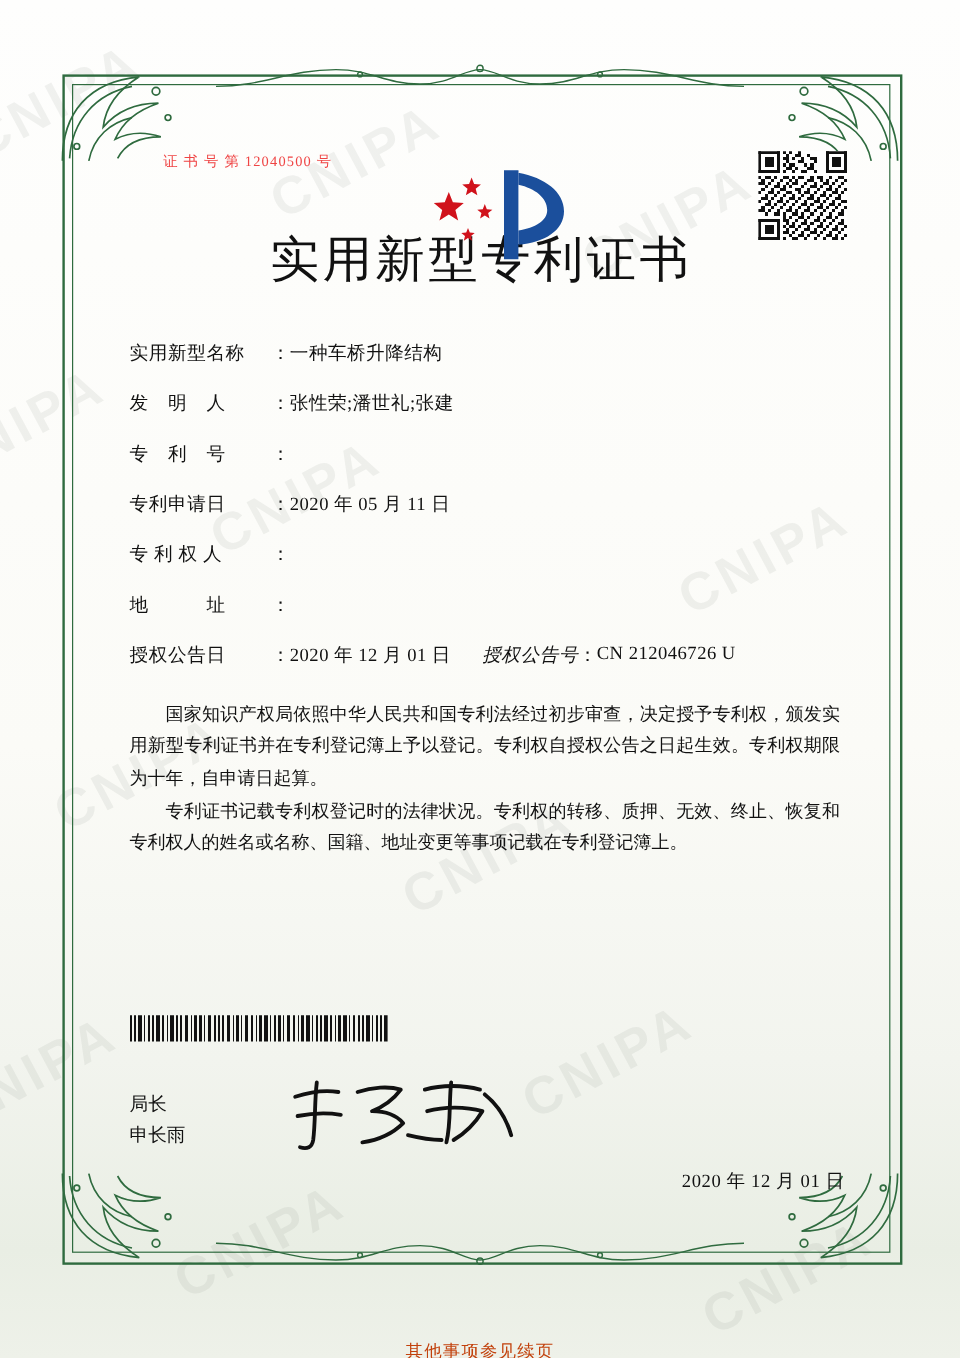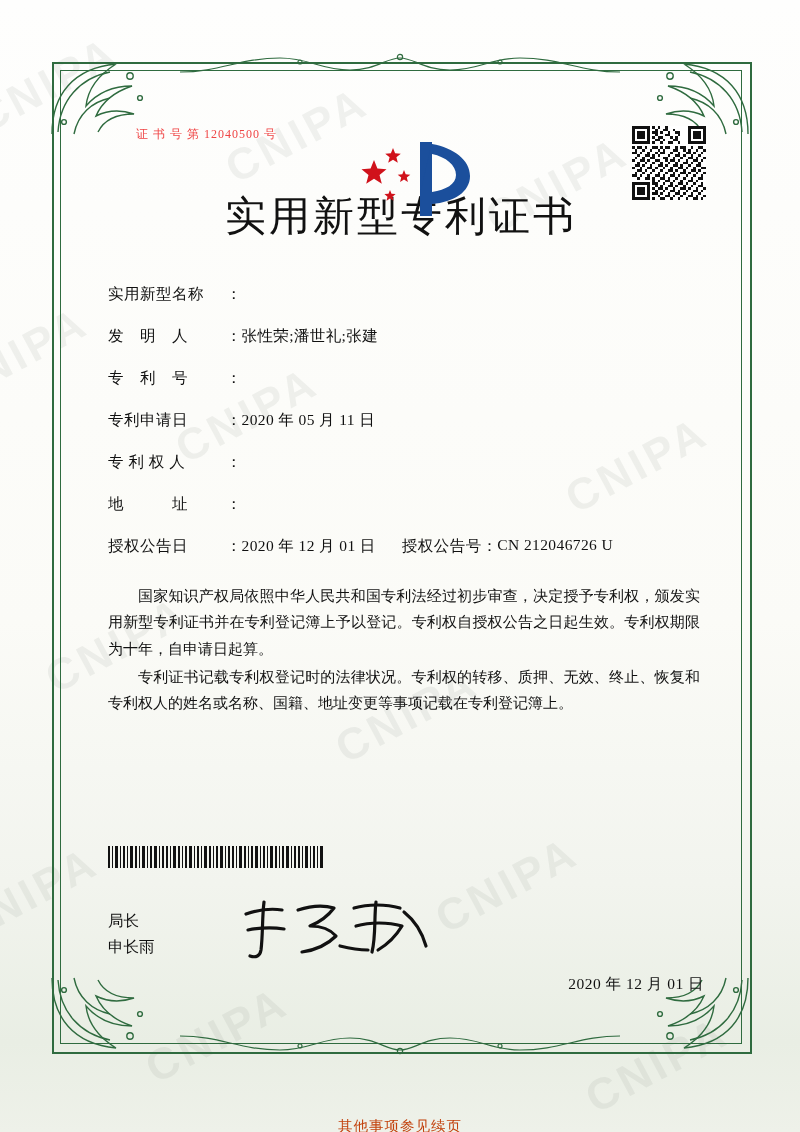--- a/index.html
+++ b/index.html
@@ -146,20 +146,21 @@
     flex: 1 1 auto;
     letter-spacing: 0.4px;
   }
   .field-row.two .field-value {
     flex: 0 0 auto;
     margin-right: 26px;
   }
   .field-label2 {
     flex: 0 0 auto;
     letter-spacing: 0.5px;
+    font-style: italic;
   }
   .value-num {
     font-family: "Liberation Serif", serif;
   }
 
   .body-text {
     margin-top: 26px;
     padding-left: 12px;
     padding-right: 6px;
     font-size: 15px;
@@ -551,20 +552,21 @@
         </g>
       </svg>
     </div>
 
     <div class="title">实用新型专利证书</div>
 
     <div class="fields">
       <div class="field-row">
         <div class="field-label">实用新型名称</div>
         <div class="field-sep">：</div>
+        <div class="field-value">一种车桥升降结构</div>
       </div>
       <div class="field-row">
         <div class="field-label">发　明　人</div>
         <div class="field-sep">：</div>
         <div class="field-value">张性荣;潘世礼;张建</div>
       </div>
       <div class="field-row">
         <div class="field-label">专　利　号</div>
         <div class="field-sep">：</div>
       </div>

